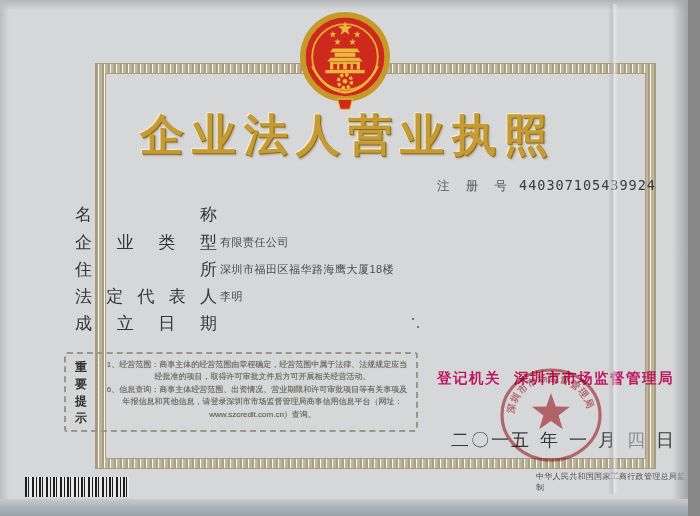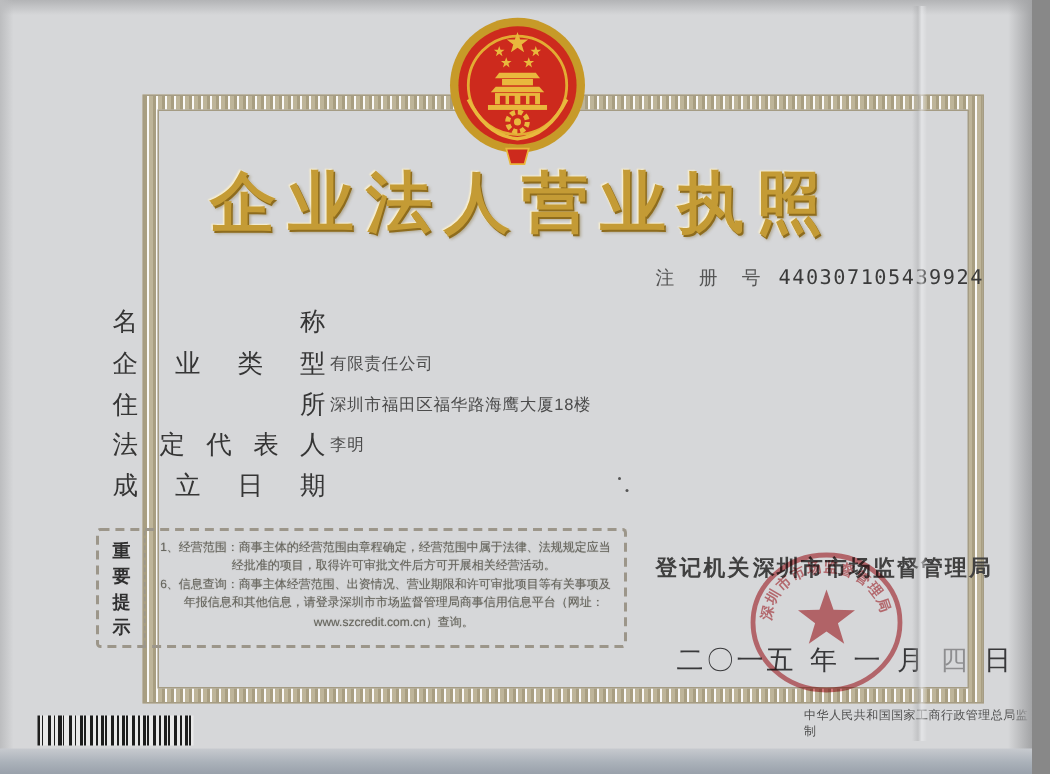--- a/index.html
+++ b/index.html
@@ -40,22 +40,22 @@
   .justify{display:flex;justify-content:space-between;}
   
   .notice-box{position:absolute;left:64px;top:352px;width:354px;height:80px;
     border:2px dashed #9c968a;border-radius:3px;box-sizing:border-box;display:flex;}
   .notice-title{width:30px;border-right:1px dashed #9c968a;display:flex;flex-direction:column;
     justify-content:space-around;align-items:center;padding:5px 0;font-size:12px;font-weight:bold;color:#2f2f2f;}
   .notice-text{flex:1;padding:5px 7px 4px 8px;font-size:8px;line-height:1.55;color:#68675f;
     text-shadow:0 0 .7px rgba(104,103,95,.6);}
   .notice-text p{margin:0;padding-left:11px;text-indent:-11px;text-align:center;}
   
-  .registry-line{position:absolute;left:437px;top:369px;display:flex;gap:1px;
-    font-size:14.5px;font-weight:bold;letter-spacing:1.5px;color:#404040;white-space:nowrap;}
+  .registry-line{position:absolute;left:437px;top:369px;display:flex;gap:13px;
+    font-size:14.5px;font-weight:bold;letter-spacing:1.5px;color:#be185d;white-space:nowrap;}
   .date-line{position:absolute;left:451px;top:428px;display:flex;gap:9px;
     font-size:18px;letter-spacing:2px;color:#38383a;}
   .date-line .faint{opacity:.45;}
   .footer-note{position:absolute;left:536px;top:471px;font-size:8px;letter-spacing:.3px;color:#4f4f4f;}
   
   .seal{position:absolute;left:477px;top:344px;width:152px;height:150px;mix-blend-mode:multiply;opacity:.92;}
   
   .barcode{position:absolute;left:25px;top:477px;width:104px;height:20px;
     background:repeating-linear-gradient(90deg,#1d1d1d 0 2px,#e9e9e9 2px 3px,#1d1d1d 3px 4px,#e9e9e9 4px 7px,#1d1d1d 7px 9px,#e9e9e9 9px 11px,#1d1d1d 11px 12px,#e9e9e9 12px 14px);}
   .speck{position:absolute;width:2px;height:2px;border-radius:50%;background:#555;}

